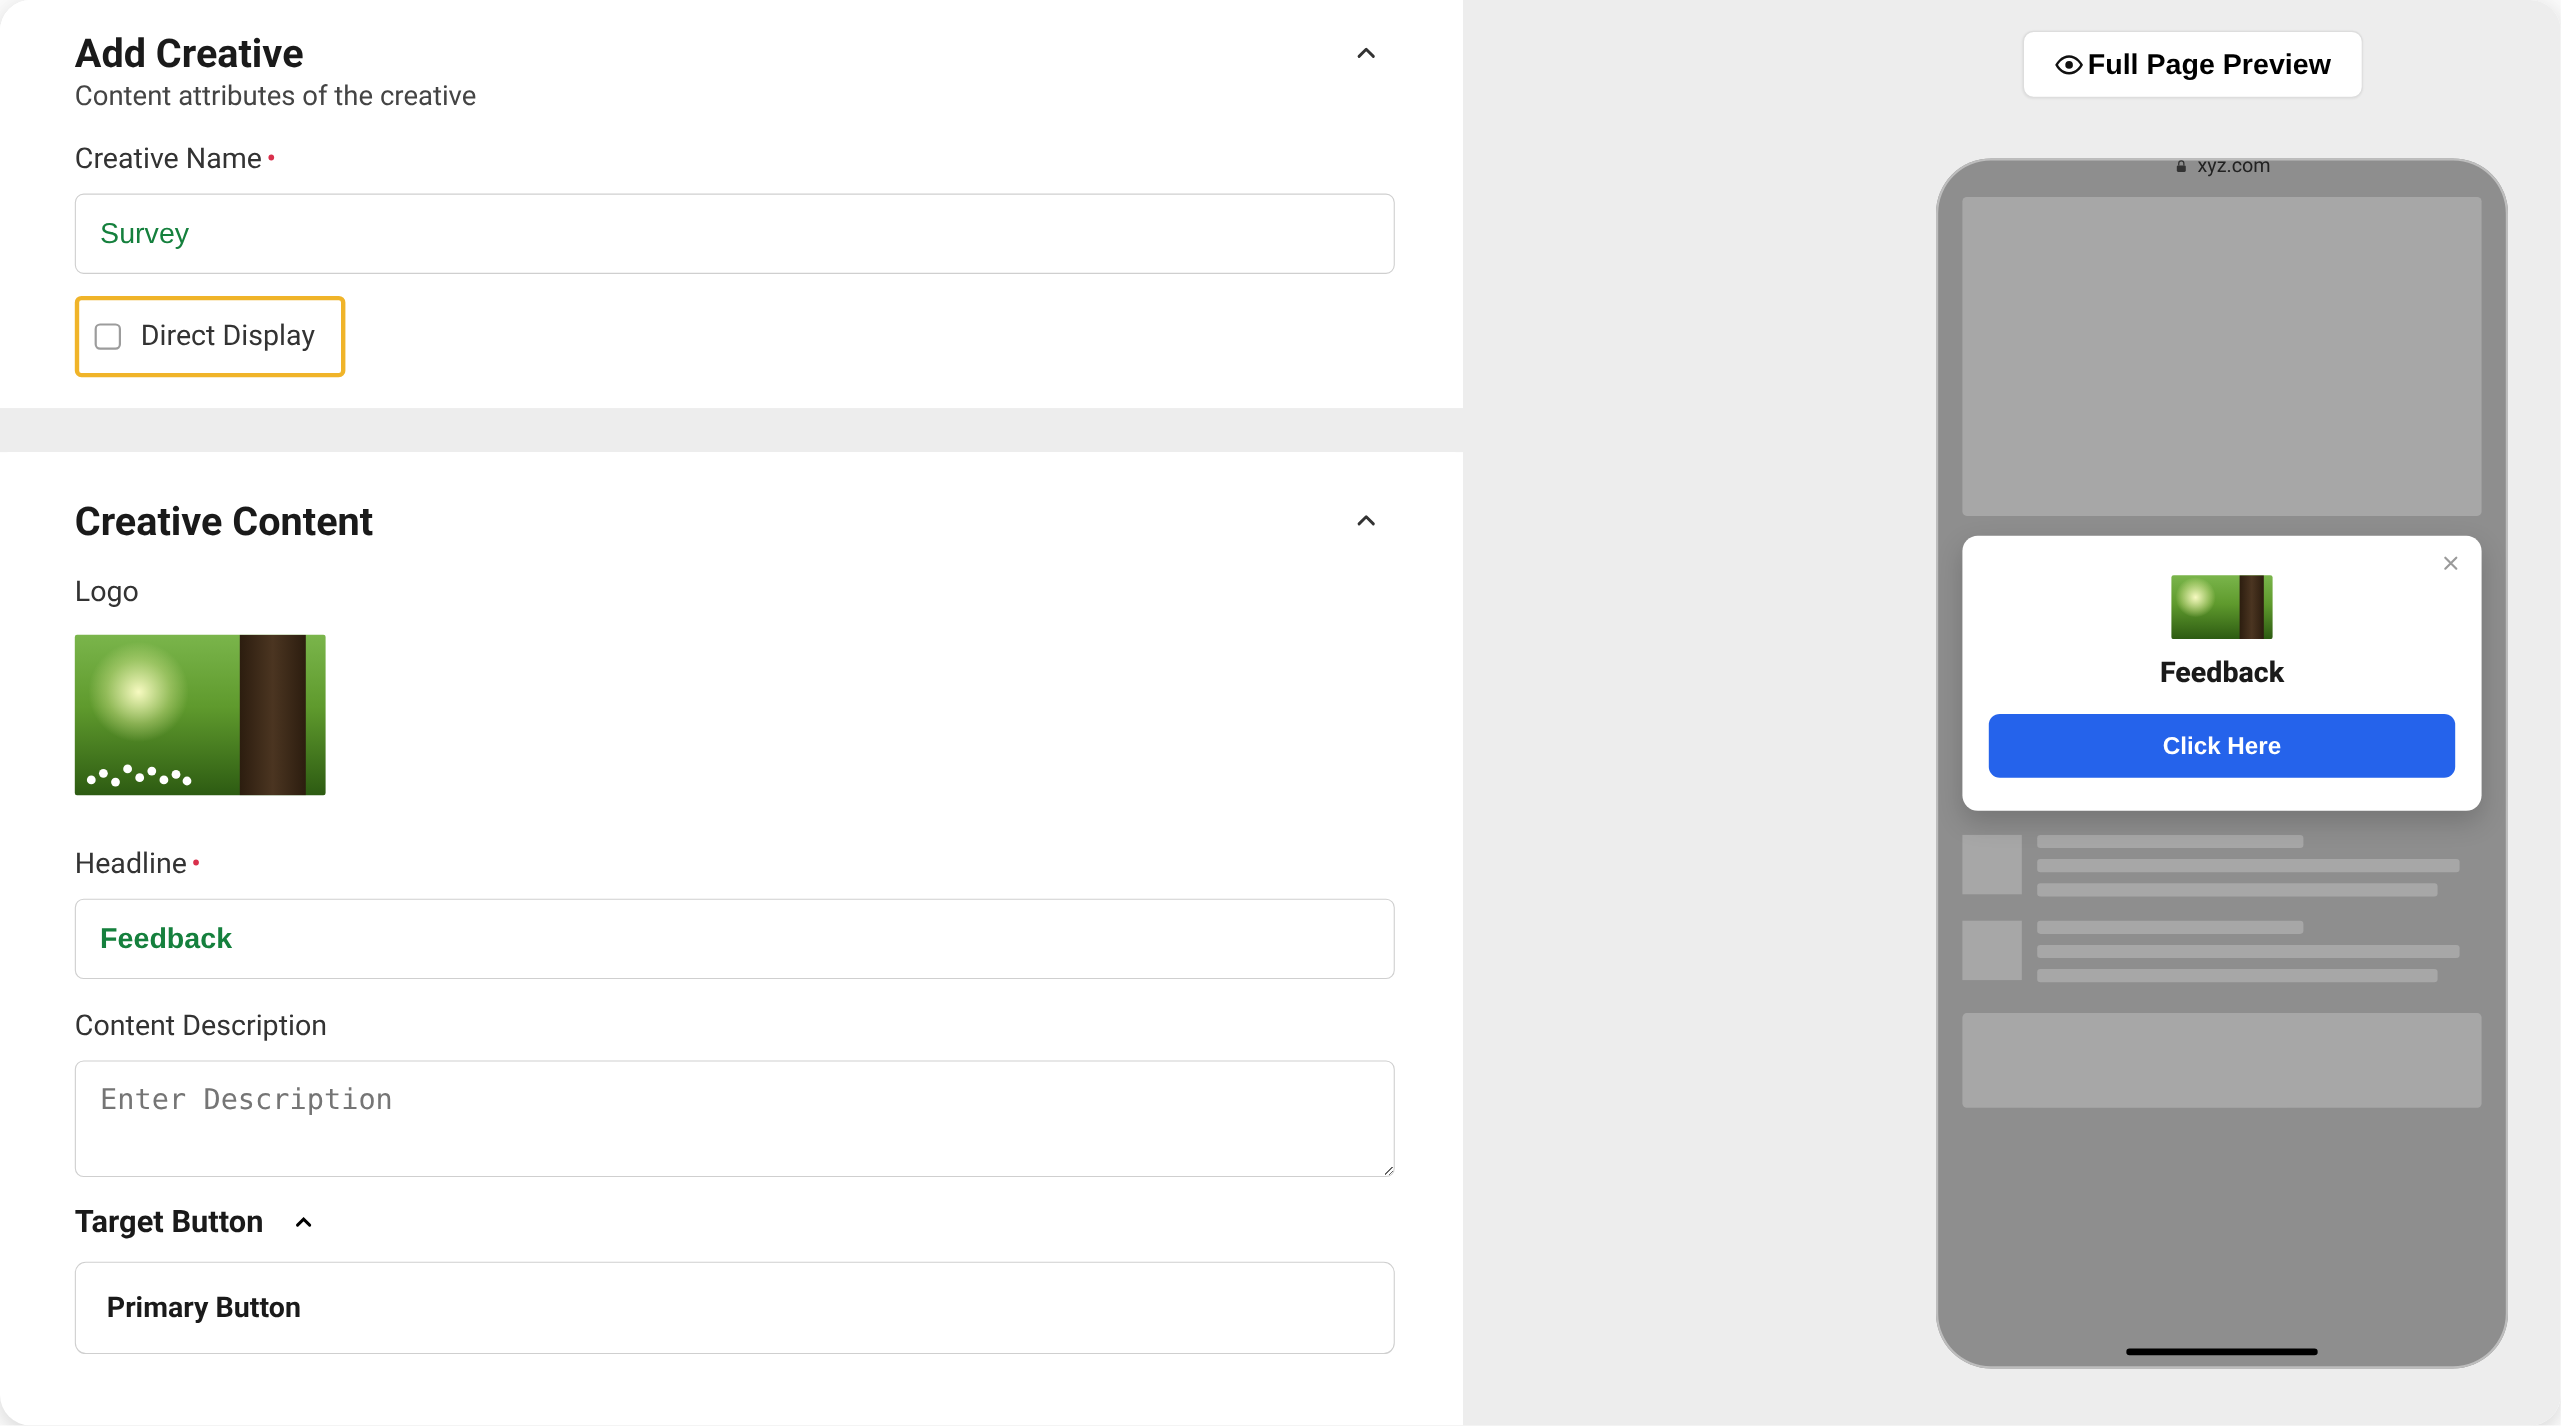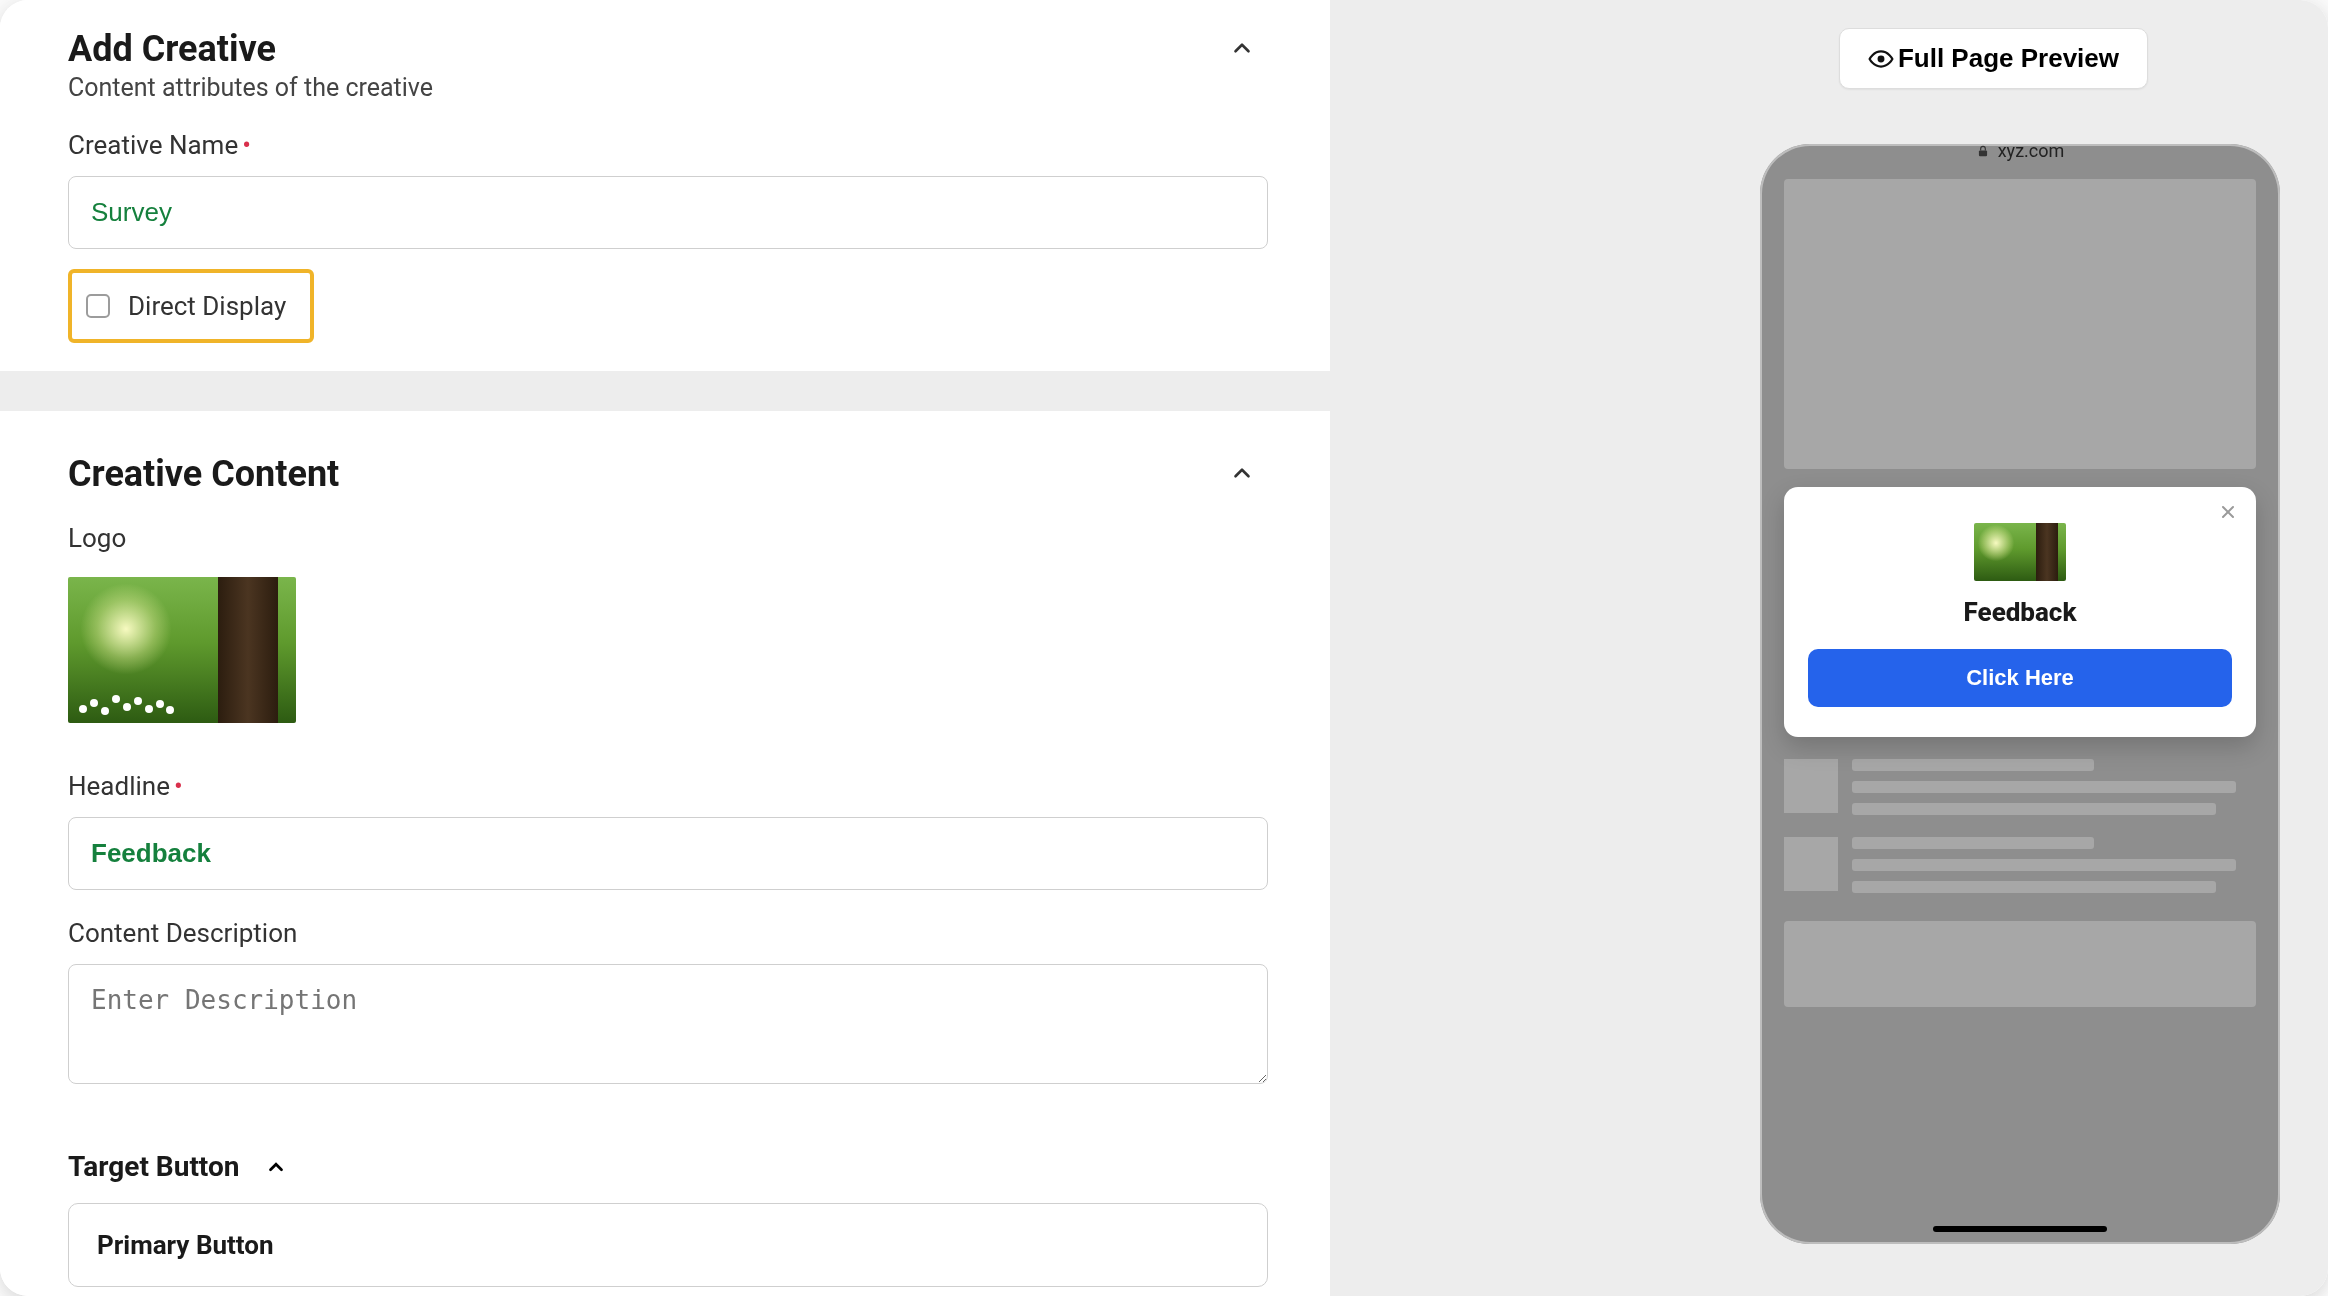--- a/index.html
+++ b/index.html
@@ -64,21 +64,21 @@
       width: 1200px;
       font-size: 26px;
       border: 1px solid #cfcfcf;
       border-radius: 8px;
       padding: 20px 22px;
       margin-top: 16px;
       color: #15803d;
       background: #fff;
     }
     .text-input.bold { font-weight: 700; }
-    .textarea { height: 120px; resize: both; }
+    .textarea { height: 106px; resize: both; }
 
     .highlight-box {
       margin-top: 20px;
       display: inline-flex;
       align-items: center;
       border: 4px solid #f0b429;
       border-radius: 6px;
       padding: 18px 24px 18px 14px;
     }
     .checkbox {
@@ -100,21 +100,21 @@
       background: linear-gradient(90deg,#2c1d0f,#4b3521,#2c1d0f);
     }
     .logo-img::after { 
       content:""; position:absolute; left:12px; top:6px; width:92px; height:92px; border-radius:50%;
       background: radial-gradient(circle, rgba(255,255,200,.95) 0%, rgba(255,255,180,.3) 45%, rgba(255,255,180,0) 70%);
     }
     .flowers { position:absolute; bottom:6px; left:6px; right:86px; height:46px; }
     .flowers span{ position:absolute; width:8px; height:8px; background:#fff; border-radius:50%;}
 
     .target-header {
-      display:flex; align-items:center; gap: 21px; margin-top: 62px;
+      display:flex; align-items:center; gap: 21px; margin-top: 20px;
     }
     .target-title { font-size: 28px; font-weight: 700; }
     .chev-btn { background:none; border:none; cursor:pointer; width:32px; height:32px; display:inline-flex; align-items:center; justify-content:center;}
 
     .subcard {
       margin-top: 20px; width: 1200px; border: 1px solid #cfcfcf; border-radius: 10px;
       padding: 26px 28px; background:#fff;
     }
     .subcard-title { font-size: 26px; font-weight: 700; }
 

